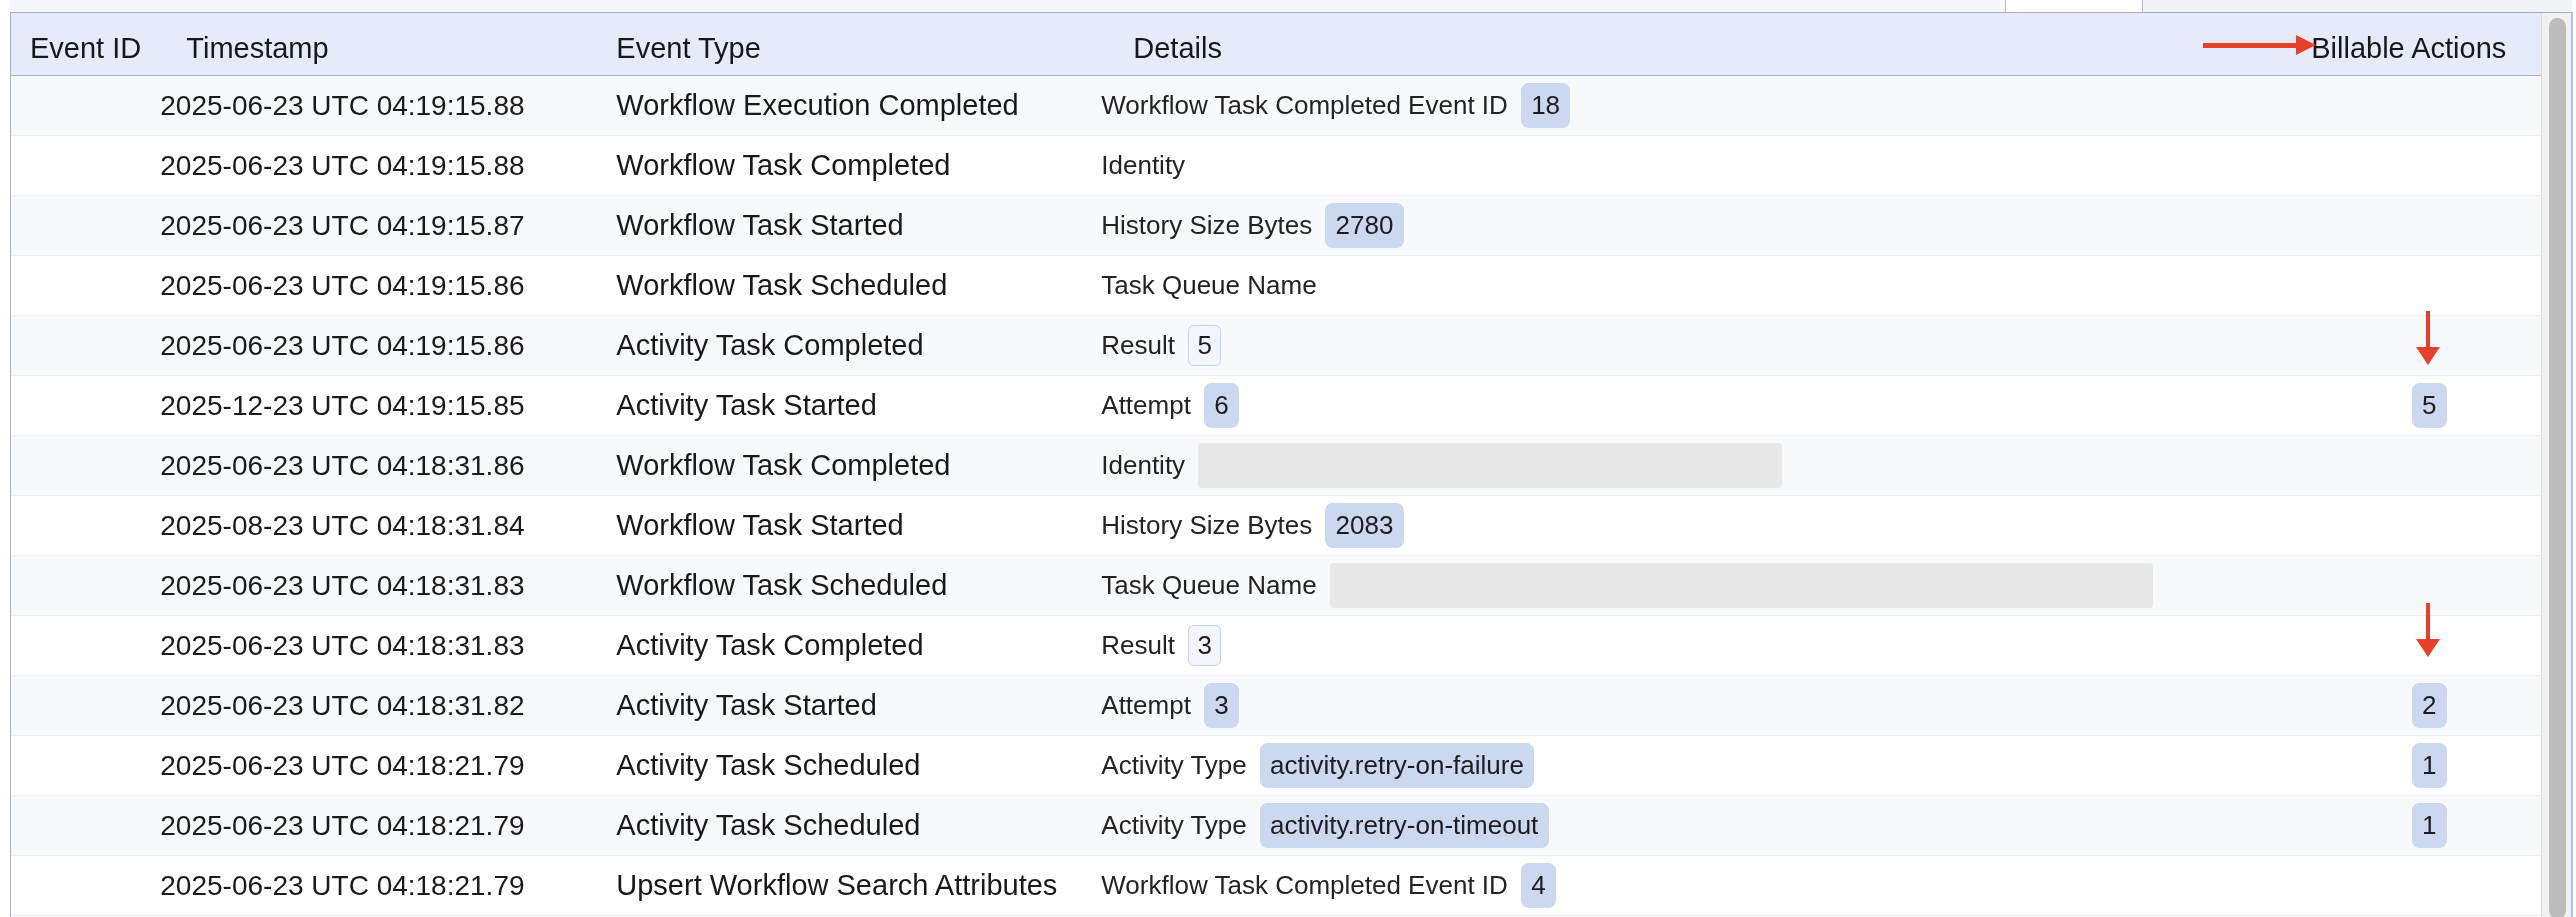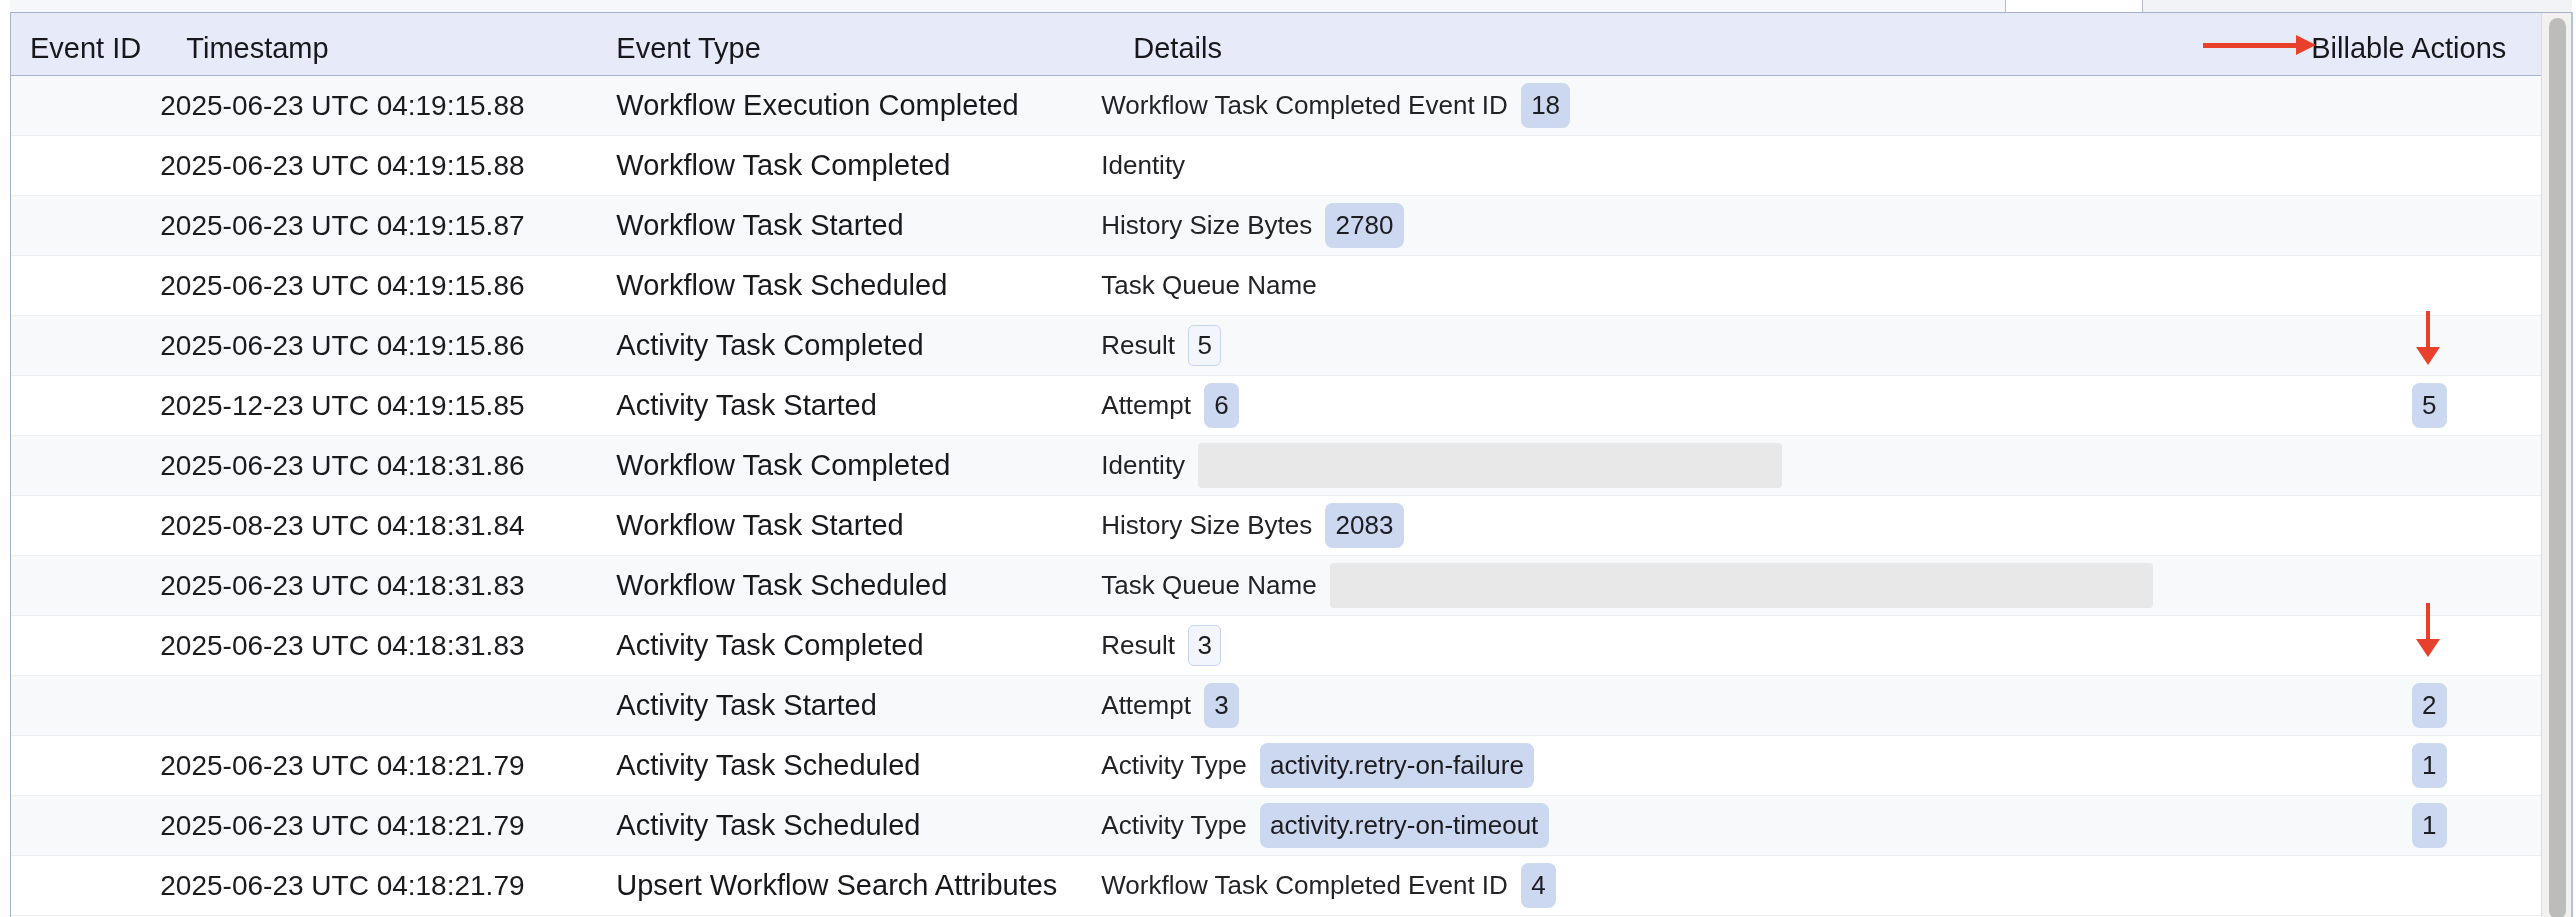--- a/index.html
+++ b/index.html
@@ -185,20 +185,21 @@
       <div class="cell c-ts">2025-06-23 UTC 04:18:31.83</div>
       <div class="cell c-type">Activity Task Completed</div>
       <div class="cell c-details">
         <span>Result</span>
         <span class="badge outline">3</span>
       </div>
     </div>
 
     <div class="row light">
       <a class="cell c-id">9</a>
+      <div class="cell c-ts">2025-06-23 UTC 04:18:31.82</div>
       <div class="cell c-type">Activity Task Started</div>
       <div class="cell c-details">
         <span>Attempt</span>
         <span class="badge">3</span>
       </div>
       <div class="cell c-billable">
         <span class="badge">2</span>
       </div>
     </div>
 

